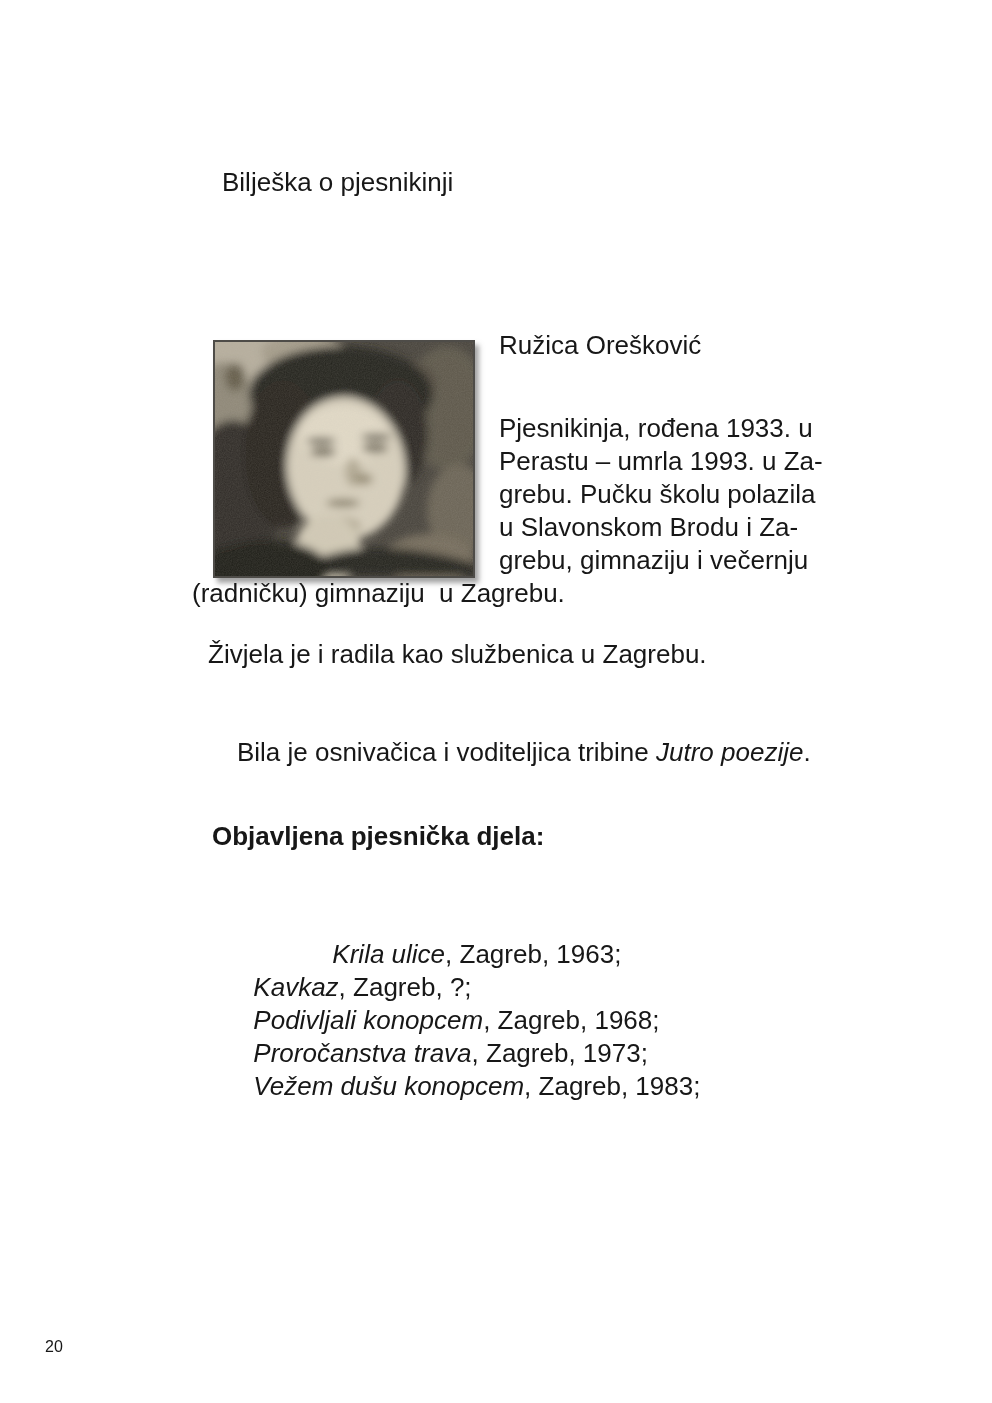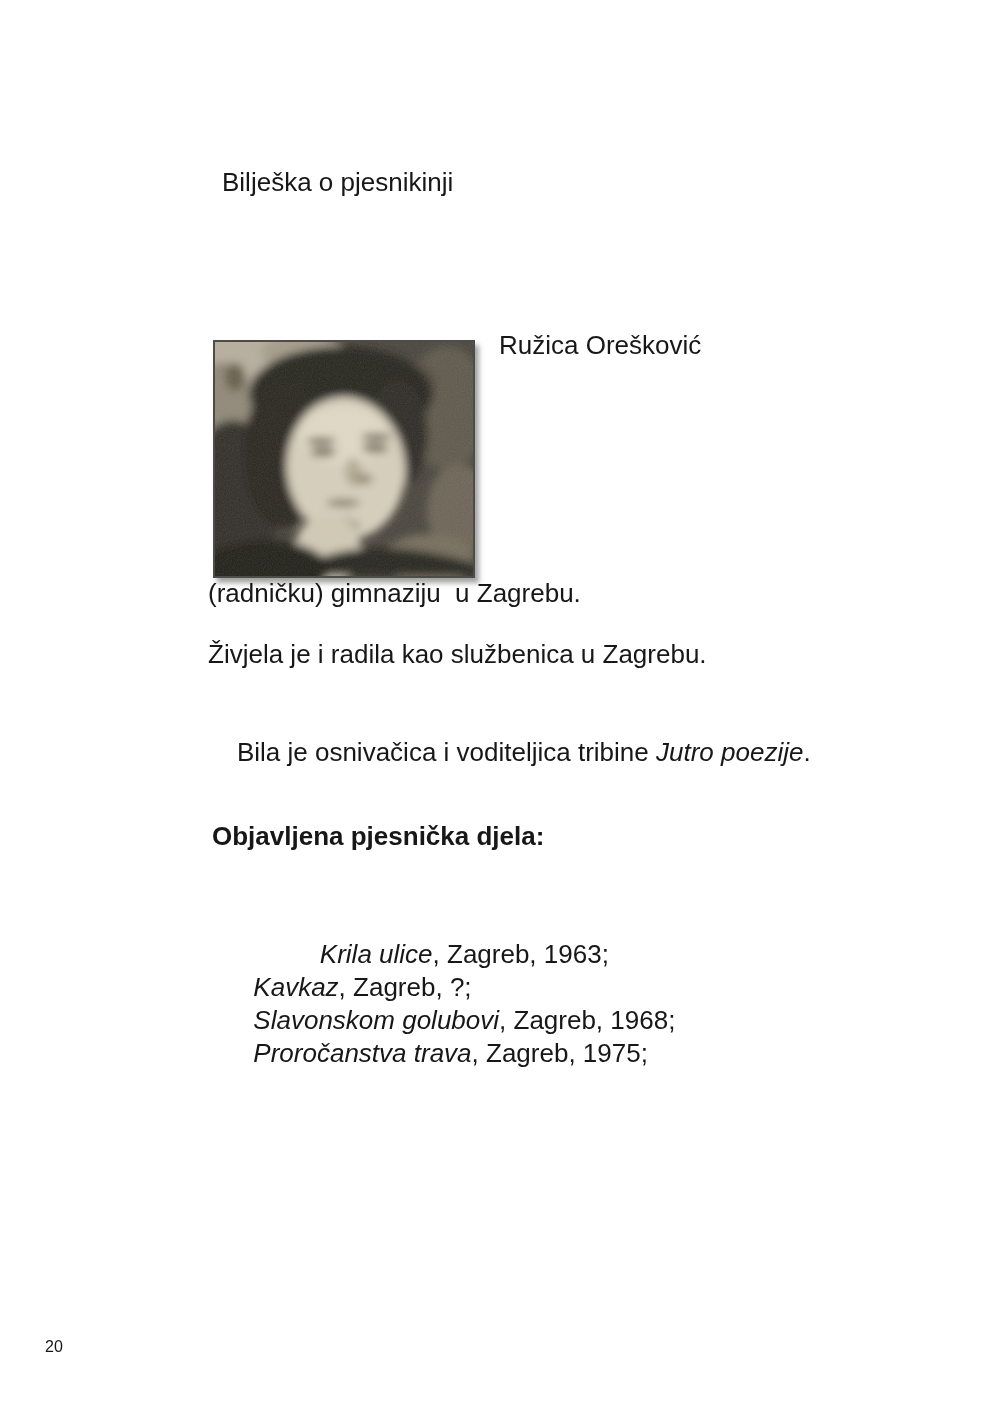--- a/index.html
+++ b/index.html
@@ -99,41 +99,51 @@
         <path d="M-5 234 L-5 208 Q58 192 108 214 Q168 194 263 222 L263 234 Z" fill="#24211b"></path>
         <ellipse cx="52" cy="228" rx="62" ry="30" fill="#1f1c17"></ellipse>
       </g>
 
       <rect width="258" height="234" filter="url(#grain)" opacity="0.32"></rect>
     </svg>
   </div>
 
   <div class="t nowrap" style="left:499px; top:329px;">Ružica Orešković</div>
 
+  <div style="position:absolute; left:499px; top:412px;">
+    <div class="t para-line nowrap" style="position:static;">Pjesnikinja, rođena 1933. u</div>
+    <div class="t para-line nowrap" style="position:static;">Perastu – umrla 1993. u Za-</div>
+    <div class="t para-line nowrap" style="position:static;">grebu. Pučku školu polazila</div>
+    <div class="t para-line nowrap" style="position:static;">u Slavonskom Brodu i Za-</div>
+    <div class="t para-line nowrap" style="position:static;">grebu, gimnaziju i večernju</div>
+  </div>
 
-  <div class="t nowrap" style="left:208px; top:577px;">(radničku) gimnaziju  u Zagrebu.</div>
+  <div class="t nowrap" style="left:192px; top:577px;">(radničku) gimnaziju  u Zagrebu.</div>
 
   <div class="t nowrap" style="left:208px; top:638px;">Živjela je i radila kao službenica u Zagrebu.</div>
 
   <div class="t bold nowrap" style="left:212px; top:820px;">Objavljena pjesnička djela:</div>
 
   <div class="t nowrap" style="left:208px; top:703px;">
     <span>Bila je osnivačica i voditeljica tribine </span><span class="ital">Jutro poezije</span><span>.</span>
   </div>
 
   <div style="position:absolute; left:210px; top:905px;">
     <div class="t works-line nowrap" style="position:static;text-align:center;">
       <span class="ital">Krila ulice</span><span>, Zagreb, 1963;</span>
     </div>
     <div class="t works-line nowrap" style="position:static;">
       <span class="ital">Kavkaz</span><span>, Zagreb, ?;</span>
     </div>
     <div class="t works-line nowrap" style="position:static;">
-      <span class="ital">Slavonskom golubovi</span><span>, Zagreb, 1968;</span>
+      <span class="ital">Podivljali konopcem</span><span>, Zagreb, 1968;</span>
     </div>
     <div class="t works-line nowrap" style="position:static;">
-      <span class="ital">Proročanstva trava</span><span>, Zagreb, 1975;</span>
+      <span class="ital">Proročanstva trava</span><span>, Zagreb, 1973;</span>
+    </div>
+    <div class="t works-line nowrap" style="position:static;">
+      <span class="ital">Vežem dušu konopcem</span><span>, Zagreb, 1983;</span>
     </div>
   </div>
 
   <div class="t nowrap" style="left:45px; top:1330px; font-size:16px;">20</div>
 
 </div>
 
 </body></html>

